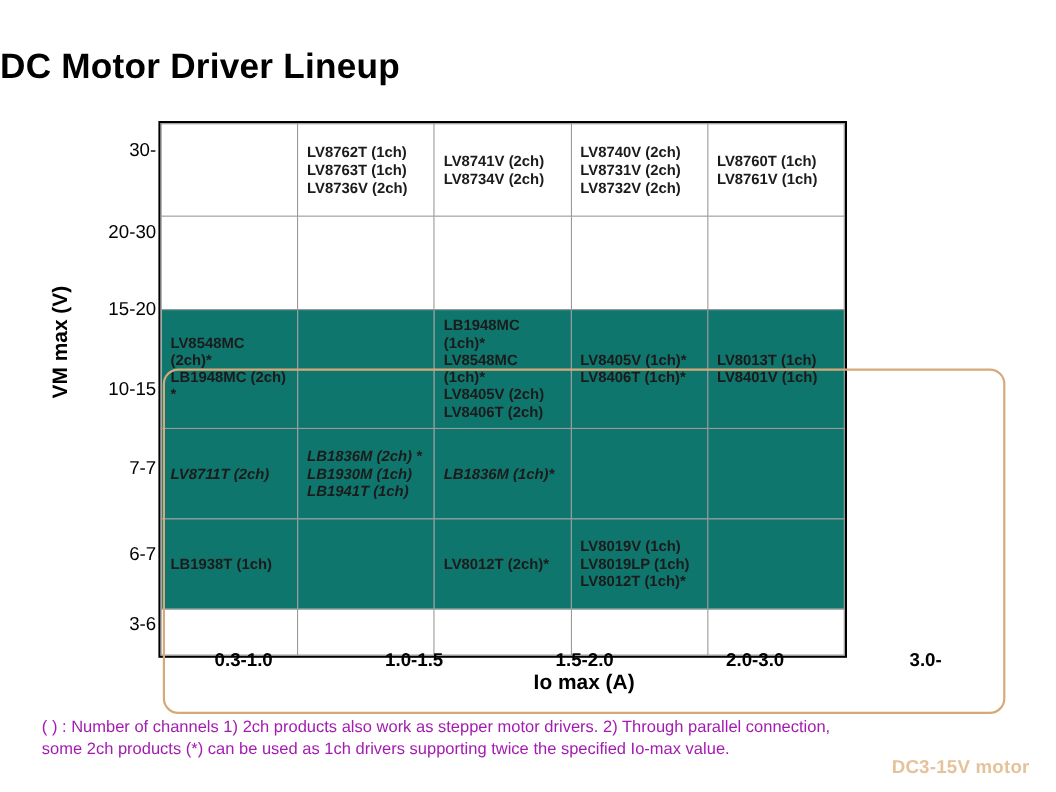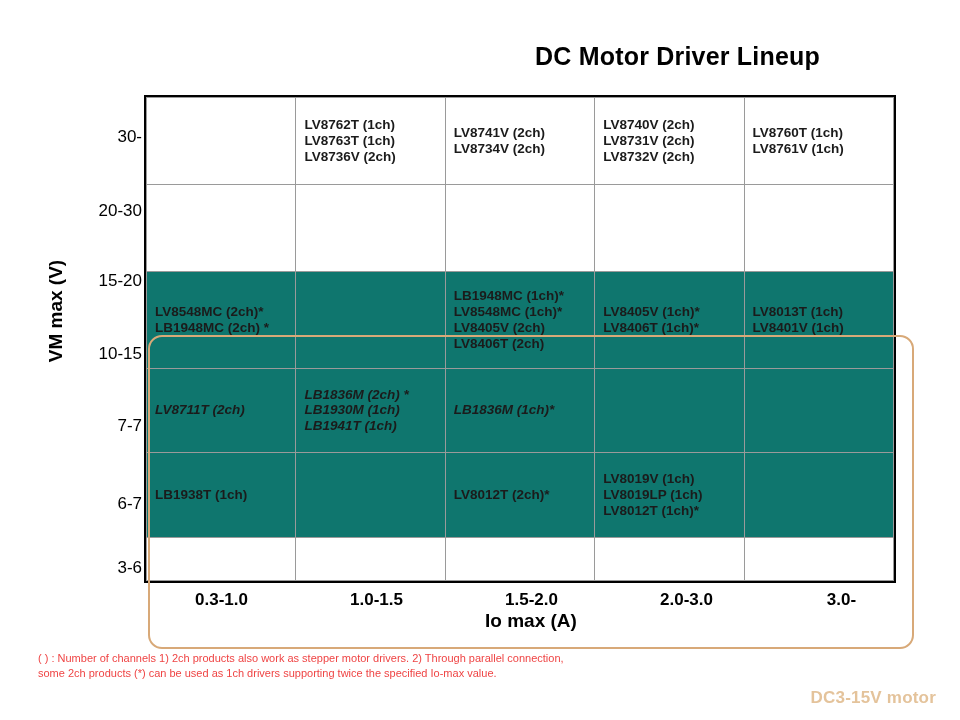--- a/index.html
+++ b/index.html
@@ -14,32 +14,32 @@
     color: #000000;
     position: relative;
     overflow: hidden;
   }
 
   #title {
     position: absolute;
     top: 42px;
     left: 0;
     width: 820px;
-    text-align: right;
-    font-size: 25px;
+    text-align: left;
+    font-size: 32px;
     font-weight: bold;
     letter-spacing: 0.2px;
   }
 
   
   #plot {
     position: absolute;
     left: 144px;
-    top: 95px;
-    width: 752px;
+    top: 110px;
+    width: 626px;
     height: 488px;
     border: 2px solid #000000;
     box-sizing: border-box;
   }
 
   table.matrix {
     border-collapse: collapse;
     width: 100%;
     height: 100%;
     table-layout: fixed;
@@ -116,23 +116,23 @@
     font-size: 19px;
     font-weight: bold;
   }
 
   
   #footnote {
     position: absolute;
     left: 38px;
     top: 651px;
     width: 890px;
-    font-size: 11px;
+    font-size: 15px;
     line-height: 1.34;
-    color: #ef4444;
+    color: #a21caf;
     white-space: pre-line;
   }
 
   #watermark {
     position: absolute;
     right: 24px;
     bottom: 12px;
     font-size: 17px;
     font-weight: bold;
     color: #e4c39b;

